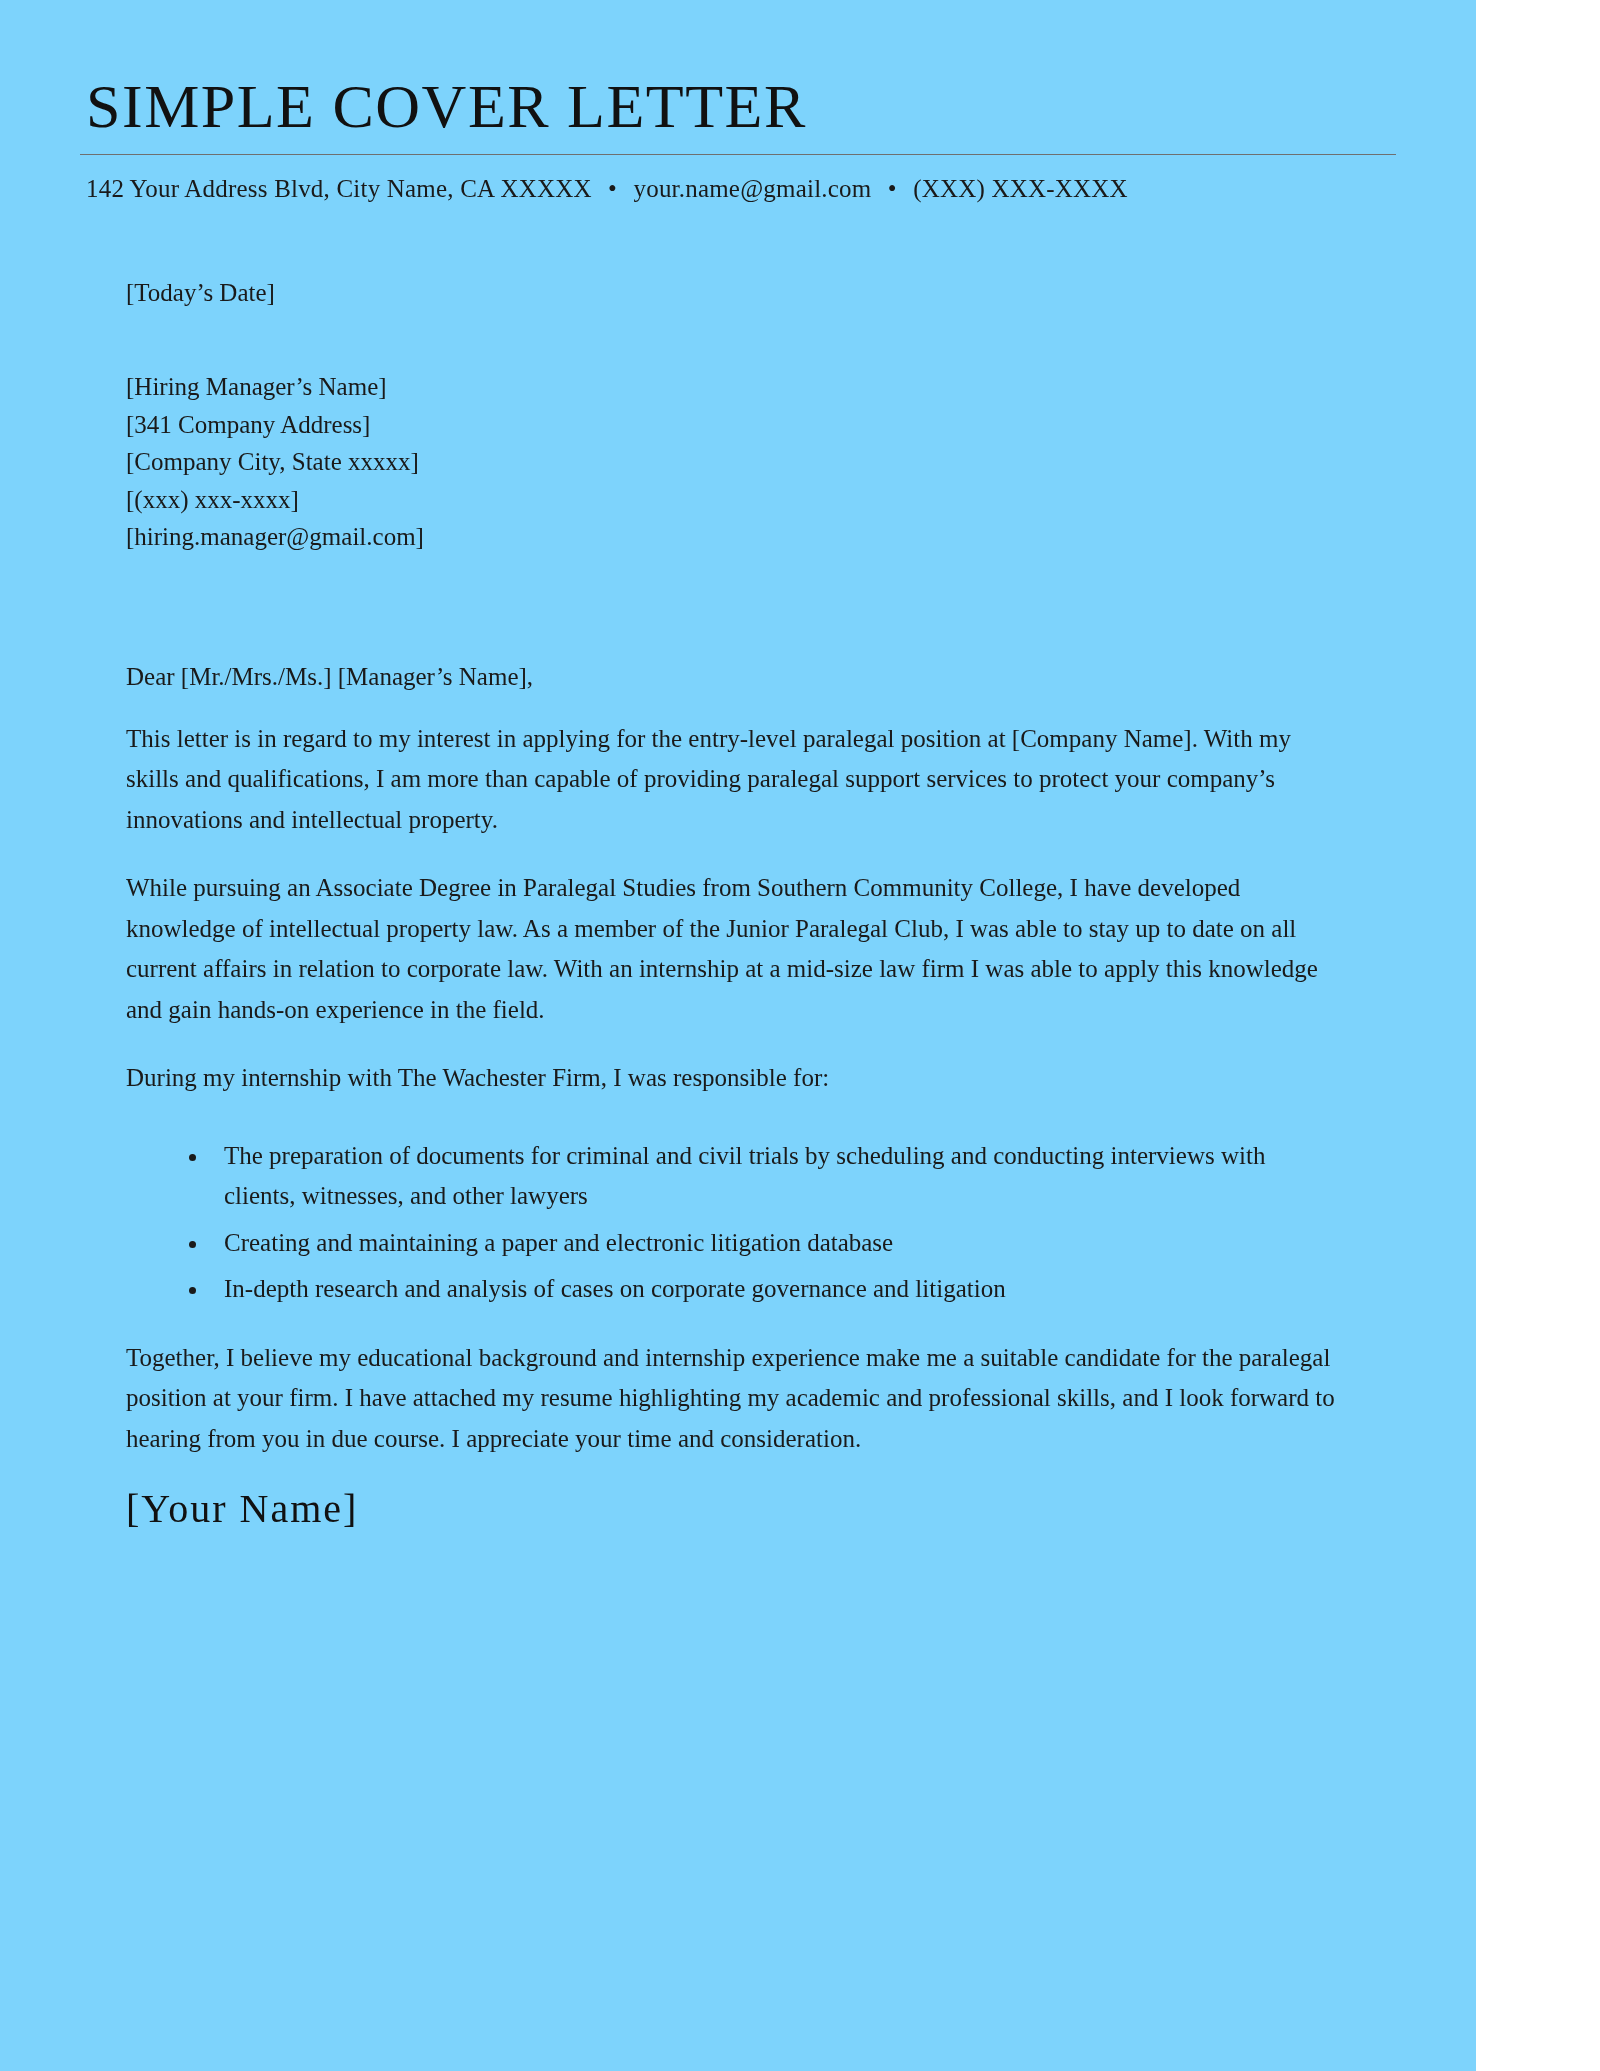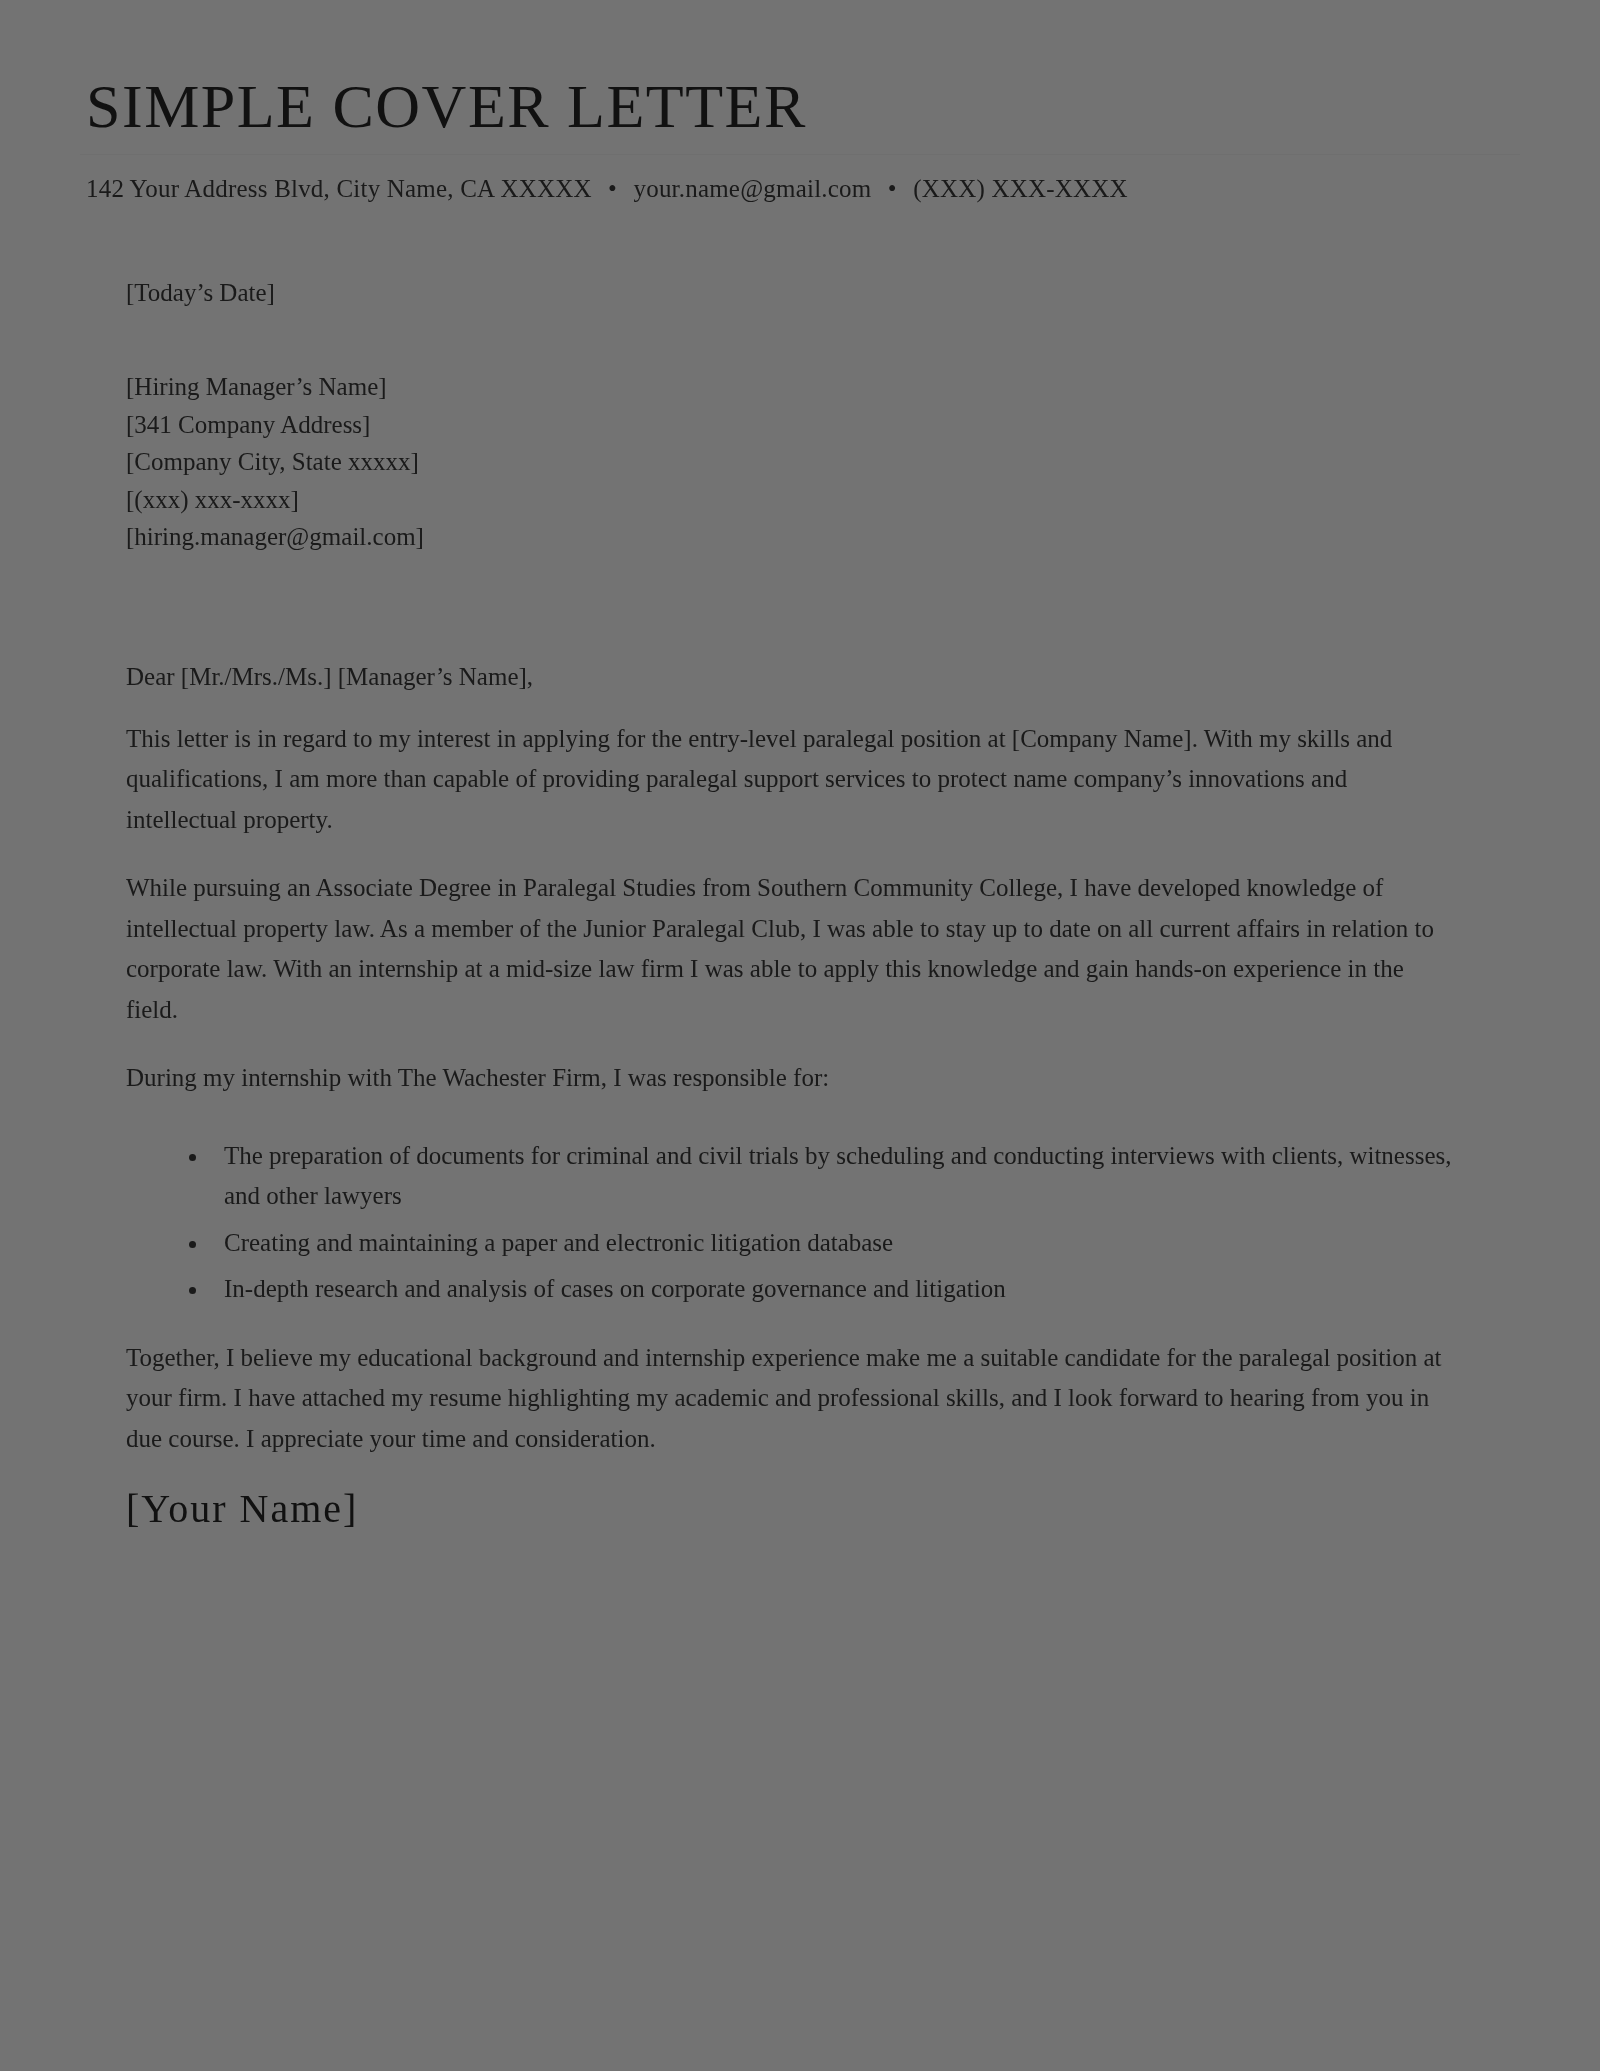--- a/index.html
+++ b/index.html
@@ -7,25 +7,25 @@
     padding: 0;
     background: #ffffff;
   }
   body {
     width: 1600px;
     min-height: 2071px;
     font-family: "Liberation Serif", serif;
     color: #1a1a1a;
   }
   .page {
-    width: 1600px;
+    width: 1476px;
     min-height: 2071px;
     box-sizing: border-box;
     padding: 60px 80px 60px 80px;
-    background: #737373;
+    background: #7dd3fc;
   }
   .letter-title {
     font-family: "Liberation Serif", serif;
     font-size: 62px;
     letter-spacing: 1.5px;
     font-weight: 400;
     color: #111111;
     margin: 12px 0 0 0;
     padding: 0 0 0 6px;
     line-height: 1.1;
@@ -117,21 +117,21 @@
     <div class="recipient">
       <div>[Hiring Manager’s Name]</div>
       <div>[341 Company Address]</div>
       <div>[Company City, State xxxxx]</div>
       <div>[(xxx) xxx-xxxx]</div>
       <div>[hiring.manager@gmail.com]</div>
     </div>
 
     <div class="salutation">Dear [Mr./Mrs./Ms.] [Manager’s Name],</div>
 
-    <p class="para"> This letter is in regard to my interest in applying for the entry-level paralegal position at [Company Name]. With my skills and qualifications, I am more than capable of providing paralegal support services to protect name company’s innovations and intellectual property.</p>
+    <p class="para"> This letter is in regard to my interest in applying for the entry-level paralegal position at [Company Name]. With my skills and qualifications, I am more than capable of providing paralegal support services to protect your company’s innovations and intellectual property.</p>
     <p class="para">While pursuing an Associate Degree in Paralegal Studies from Southern Community College, I have developed knowledge of intellectual property law. As a member of the Junior Paralegal Club, I was able to stay up to date on all current affairs in relation to corporate law. With an internship at a mid-size law firm I was able to apply this knowledge and gain hands-on experience in the field.</p>
     <p class="para">During my internship with The Wachester Firm, I was responsible for:</p>
 
     <ul class="bullets">
       <li>The preparation of documents for criminal and civil trials by scheduling and conducting interviews with clients, witnesses, and other lawyers</li>
       <li>Creating and maintaining a paper and electronic litigation database</li>
       <li>In-depth research and analysis of cases on corporate governance and litigation</li>
     </ul>
 
     <p class="para"> Together, I believe my educational background and internship experience make me a suitable candidate for the paralegal position at your firm. I have attached my resume highlighting my academic and professional skills, and I look forward to hearing from you in due course. I appreciate your time and consideration.</p>

